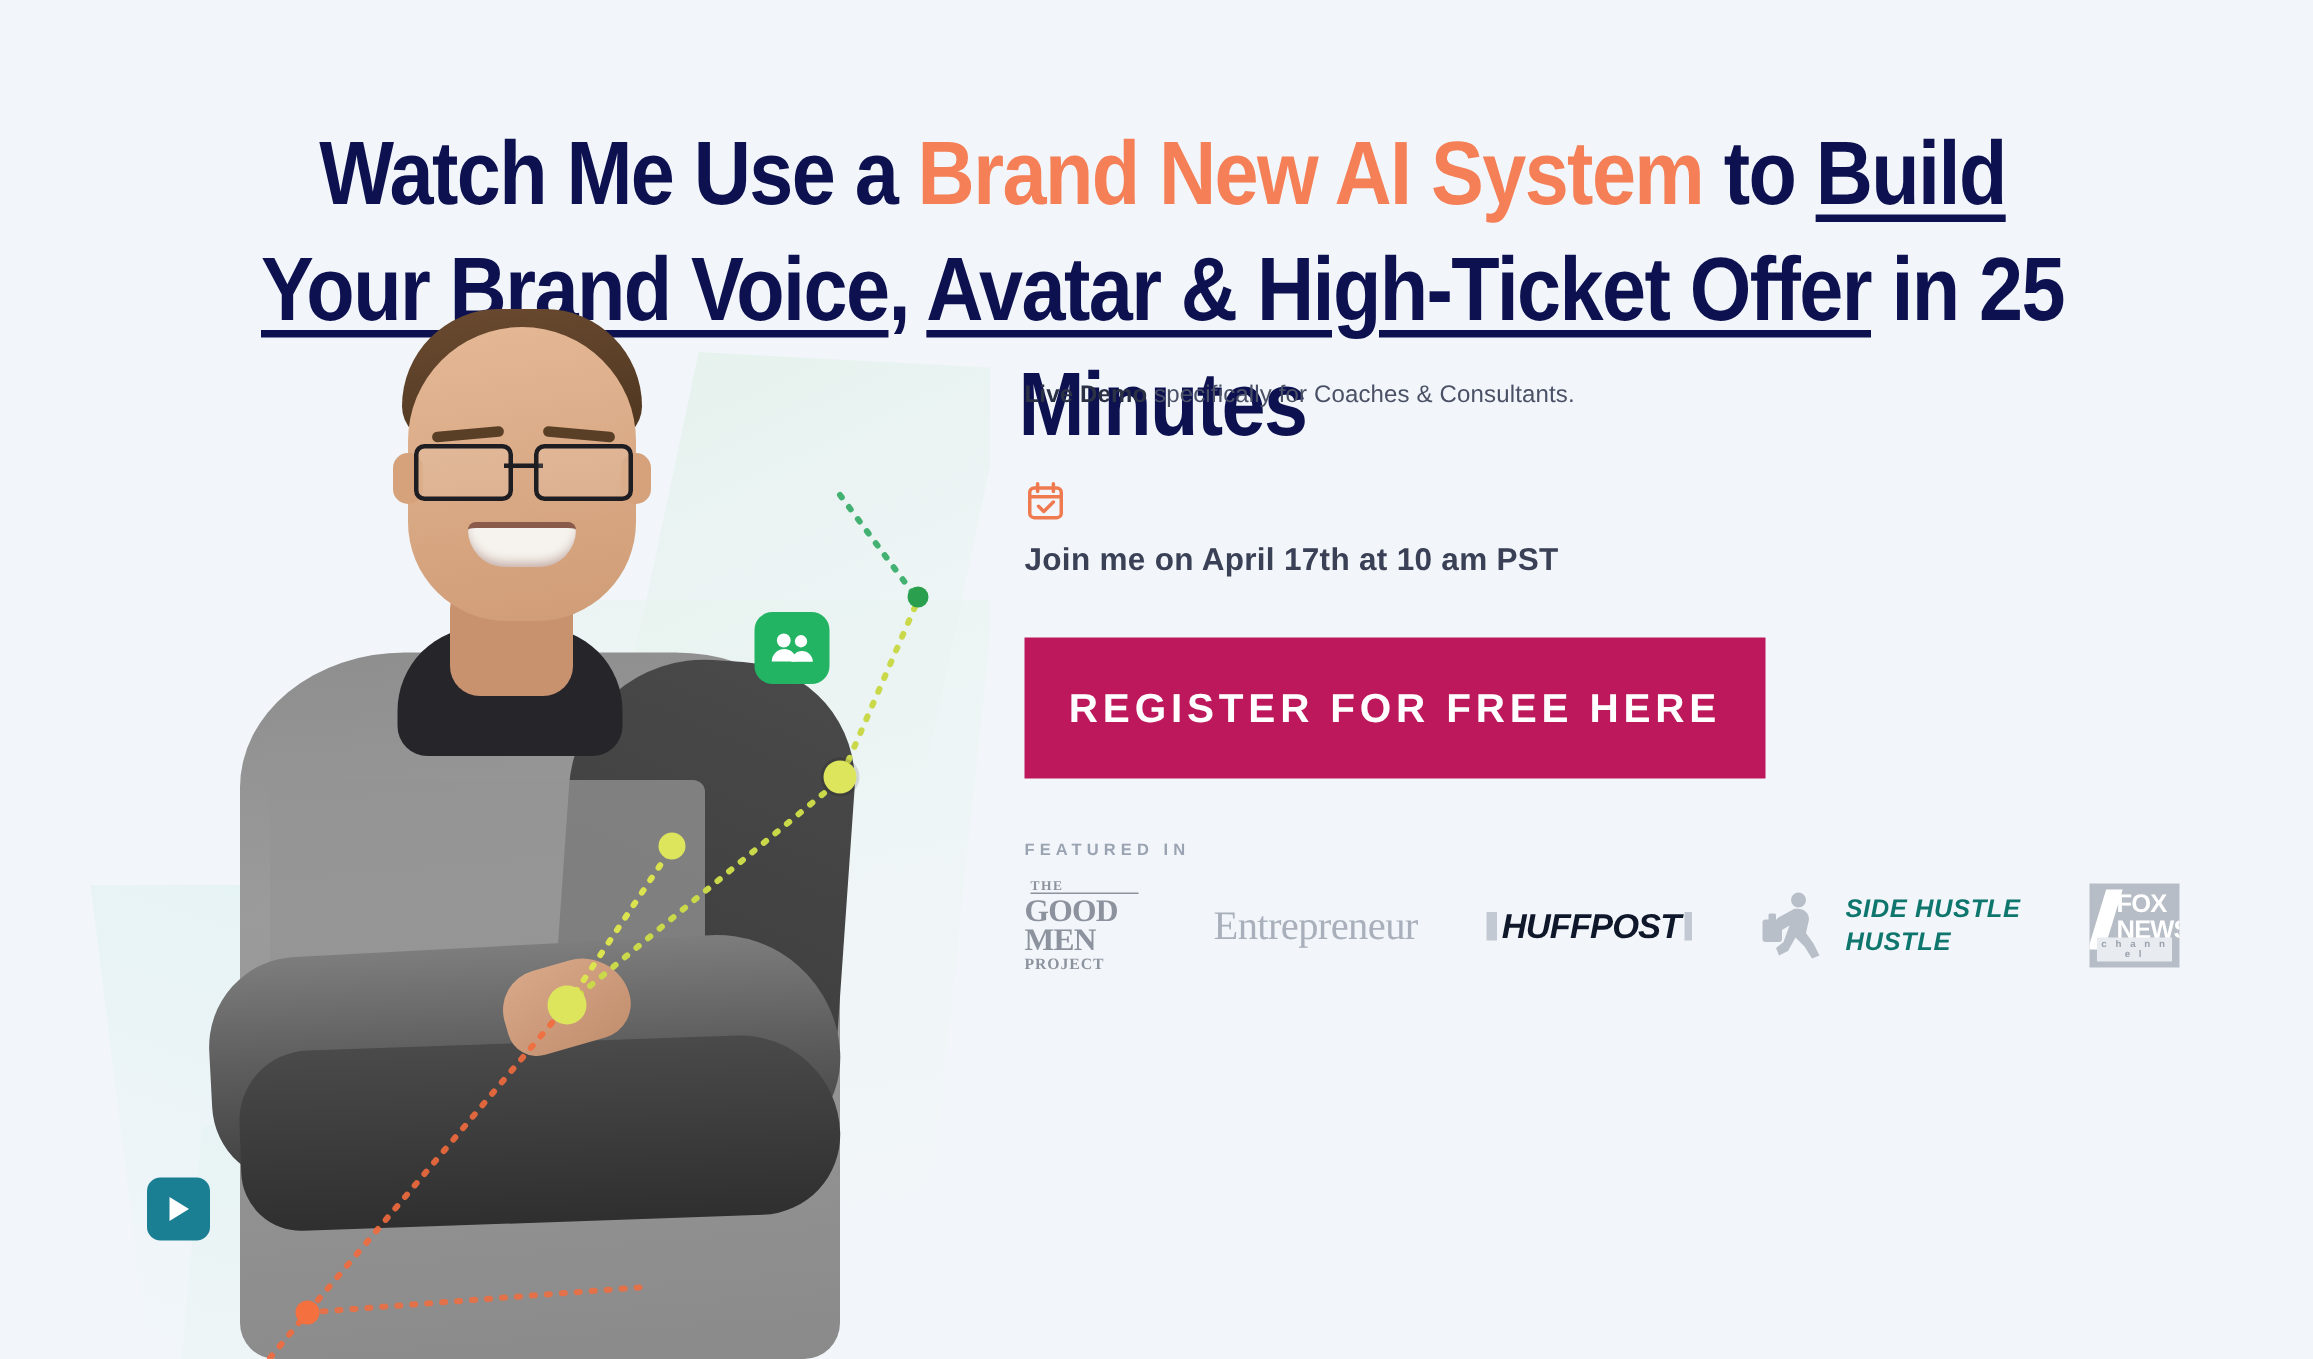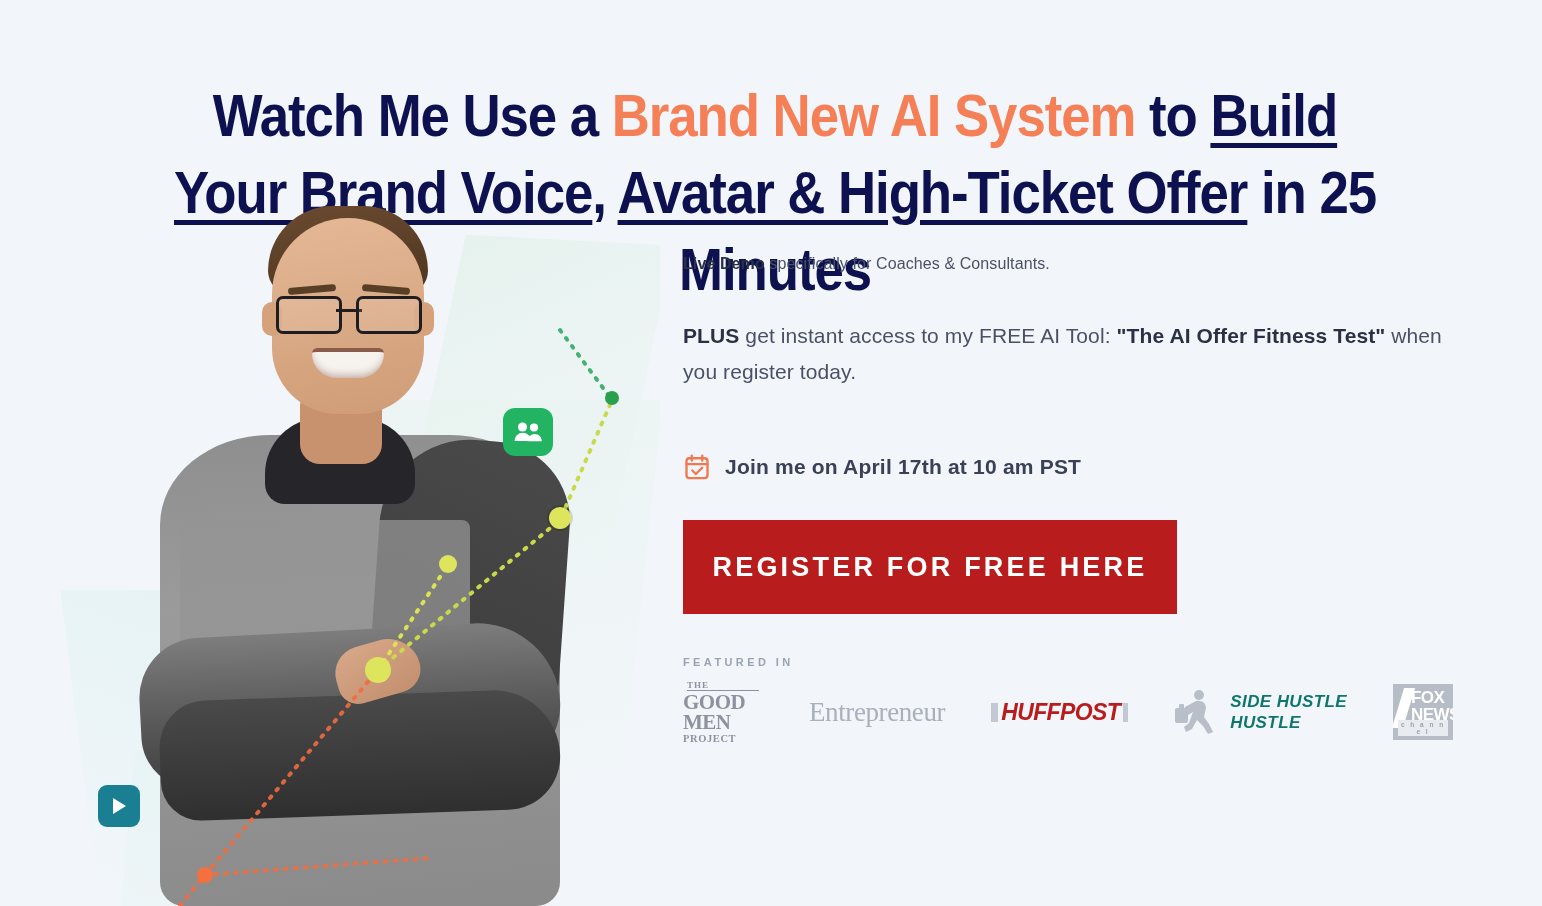--- a/index.html
+++ b/index.html
@@ -242,38 +242,39 @@
     color: #4a5166;
     line-height: 1.70;
     margin: 46px 0 0 0;
     width: 790px;
     letter-spacing: .1px;
   }
   .para2 b { color: #2b3145; font-weight: bold; }
 
   .dateline {
     display: flex;
-    align-items: center;
+    align-items: flex-start;
     gap: 14px;
-    margin-top: 64px;
+    margin-top: 48px;
+    flex-direction: column;
   }
   .cal-icon { width: 28px; height: 28px; flex: none; }
   .dateline-text {
     font-size: 21px;
     font-weight: bold;
     color: #3a4055;
     letter-spacing: .2px;
   }
 
   .cta {
     display: block;
     margin-top: 39px;
     width: 494px;
     height: 94px;
-    background: #b91c1c;
+    background: #be185d;
     border: none;
     color: #ffffff;
     font-family: "Liberation Sans", sans-serif;
     font-size: 27px;
     font-weight: bold;
     letter-spacing: 3.2px;
     cursor: pointer;
     text-align: center;
     line-height: 94px;
     padding: 0;
@@ -318,21 +319,21 @@
     letter-spacing: -.4px;
   }
   
   .lg-huff {
     display: flex; align-items: center; gap: 3px;
   }
   .lg-huff .bar { width: 7px; height: 19px; background: #c3c9d2; }
   .lg-huff .bar.thin { width: 5px; }
   .lg-huff .word {
     font-size: 23px; font-style: italic; font-weight: bold;
-    color: #b91c1c; letter-spacing: -.6px;
+    color: #0f172a; letter-spacing: -.6px;
   }
   
   .lg-shn { display: flex; align-items: center; gap: 10px; }
   .lg-shn .txt {
     font-style: italic; font-weight: bold; color: #0f766e;
     font-size: 17px; line-height: 1.28; letter-spacing: .4px;
   }
   
   .lg-fox {
     width: 60px; height: 56px; background: #b7bdc6;
@@ -425,23 +426,20 @@
     </svg>
   </div>
 </div>
 
 <div class="content">
 
   <p class="lead">
     <b>Live Demo</b><span> specifically for Coaches &amp; Consultants.</span>
   </p>
 
-  <p class="para2">
-    <b>PLUS</b><span> get instant access to my FREE AI Tool: </span><b>"The AI Offer Fitness Test"</b><span> when you register today.</span>
-  </p>
 
   <div class="dateline">
     <svg class="cal-icon" viewBox="0 0 24 24" fill="none" stroke="#f07a50" stroke-width="2" stroke-linecap="round" stroke-linejoin="round">
       <rect x="3" y="4.5" width="18" height="17" rx="2.5"></rect>
       <line x1="7.5" y1="2.2" x2="7.5" y2="6.5"></line>
       <line x1="16.5" y1="2.2" x2="16.5" y2="6.5"></line>
       <line x1="3" y1="9.5" x2="21" y2="9.5"></line>
       <polyline points="8,15 11,18 16.5,12.6"></polyline>
     </svg>
     <span class="dateline-text">Join me on April 17th at 10 am PST</span>

